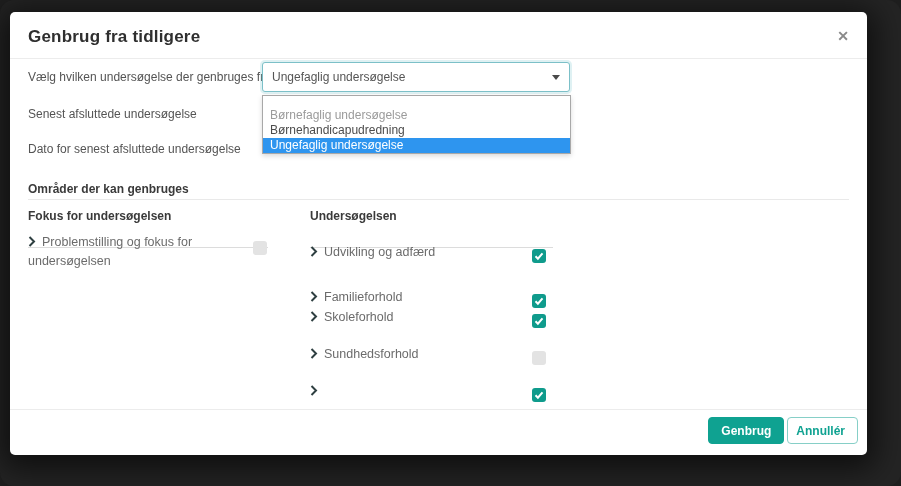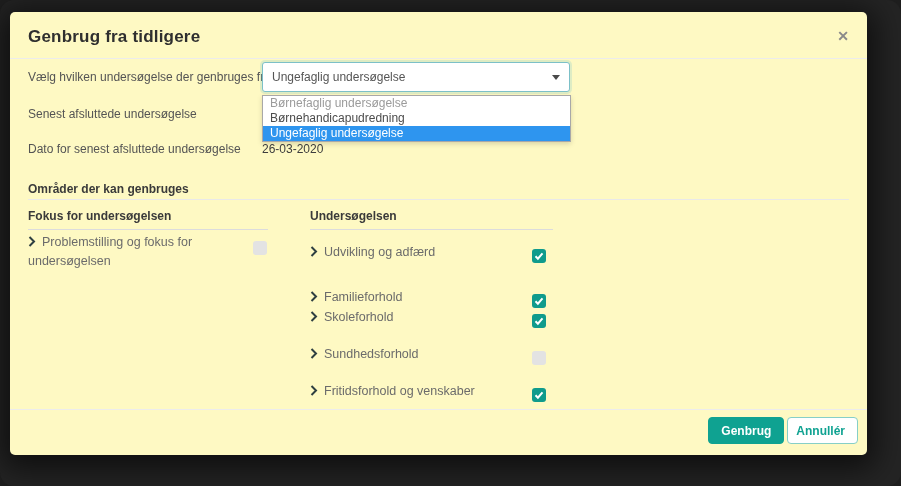--- a/index.html
+++ b/index.html
@@ -1,21 +1,21 @@
 <!DOCTYPE html>
 <html><head>
 <meta charset="utf-8">
 <style>
   * { margin:0; padding:0; box-sizing:border-box; }
   html,body { width:901px; height:486px; background:#1f1f1f; overflow:hidden;
               font-family:"Liberation Sans", sans-serif; }
   .stage { position:relative; width:901px; height:486px; background:#242424; border-radius:14px; }
 
   .modal { position:absolute; left:10px; top:12px; width:857px; height:443px;
-           background:#fef9c3; border-radius:5px;
+           background:#ffffff; border-radius:5px;
            box-shadow:0 6px 30px 8px rgba(0,0,0,0.6); }
 
   
   .modal-title { position:absolute; left:18px; top:15px; font-size:17px; font-weight:700;
                  color:#2f2f2f; letter-spacing:0.2px; }
   .close-btn { position:absolute; right:14px; top:14px; width:20px; height:20px; border:none;
                background:transparent; color:#8a8a8a; font-size:14px; font-weight:700;
                cursor:pointer; line-height:20px; text-align:center; }
   .hdr-div { position:absolute; left:0; right:0; top:46px; height:1px; background:#ececec; }
 
@@ -33,31 +33,31 @@
   .select-value { position:absolute; left:9px; top:0; line-height:28px; font-size:12px; color:#555; }
   .caret { position:absolute; right:9px; top:12px; width:0; height:0;
            border-left:4px solid transparent; border-right:4px solid transparent;
            border-top:5px solid #4a4a4a; }
 
   
   .dropdown { position:absolute; left:252px; top:83px; width:309px; background:#fff;
               border:1px solid #a8a8a8; box-shadow:0 2px 5px rgba(0,0,0,0.15); z-index:5; }
   .opt { height:15px; line-height:15px; font-size:12px; padding-left:7px; color:#4c4c4c;
          cursor:pointer; white-space:nowrap; }
-  .opt.muted { color:#9b9b9b; }
+  .opt.muted { color:#9b9b9b;margin-top:12px; }
   .opt.selected { background:#2e95ef; color:#ffffff; }
 
   
   .section-header { position:absolute; left:18px; top:170px; font-size:12px; font-weight:700; color:#3a3a3a; }
   .section-div { position:absolute; left:18px; right:18px; top:187px; height:1px; background:#e9e9e9; }
 
   .col { position:absolute; top:197px; }
   .col-left  { left:18px;  width:240px; }
   .col-right { left:300px; width:258px; }
-  .col-header { font-size:12px; font-weight:700; color:#3a3a3a; padding-bottom:6px;
+  .col-header { font-size:12px; font-weight:700; color:#3a3a3a; padding-bottom:24px;
                 border-bottom:1px solid #dcdcdc; }
   .col-left  .col-header { width:240px; }
   .col-right .col-header { width:243px; }
 
   .item { position:absolute; width:100%; }
   .item-label { display:inline-block; font-size:12.5px; color:#6b6b6b; line-height:18px;
                 cursor:pointer; max-width:205px; }
   .chev { display:inline-block; vertical-align:-1px; margin-right:6px; }
 
   .checkbox { position:absolute; width:14px; height:14px; border-radius:3px;
@@ -160,21 +160,21 @@
       <div class="item ri-3">
         <span class="item-label"><span class="chev"><svg width="8" height="11" viewBox="0 0 8 11">
                 <path d="M1.5 1 L6 5.5 L1.5 10" stroke="#2e3f41" stroke-width="2" fill="none"></path>
               </svg></span><span>Sundhedsforhold</span></span>
         <span class="checkbox"></span>
       </div>
 
       <div class="item ri-4">
         <span class="item-label"><span class="chev"><svg width="8" height="11" viewBox="0 0 8 11">
                 <path d="M1.5 1 L6 5.5 L1.5 10" stroke="#2e3f41" stroke-width="2" fill="none"></path>
-              </svg></span><span>Fritidsforhold og venskaber</span></span>
+              </svg></span></span>
         <span class="checkbox on">
             <svg width="12" height="12" viewBox="0 0 12 12">
               <path d="M2.5 6.3 L4.9 8.7 L9.5 3.4" stroke="#ffffff" stroke-width="2" fill="none"></path>
             </svg>
           </span>
       </div>
     </div>
 
     <div class="footer-div"></div>
     <div class="footer-buttons">

